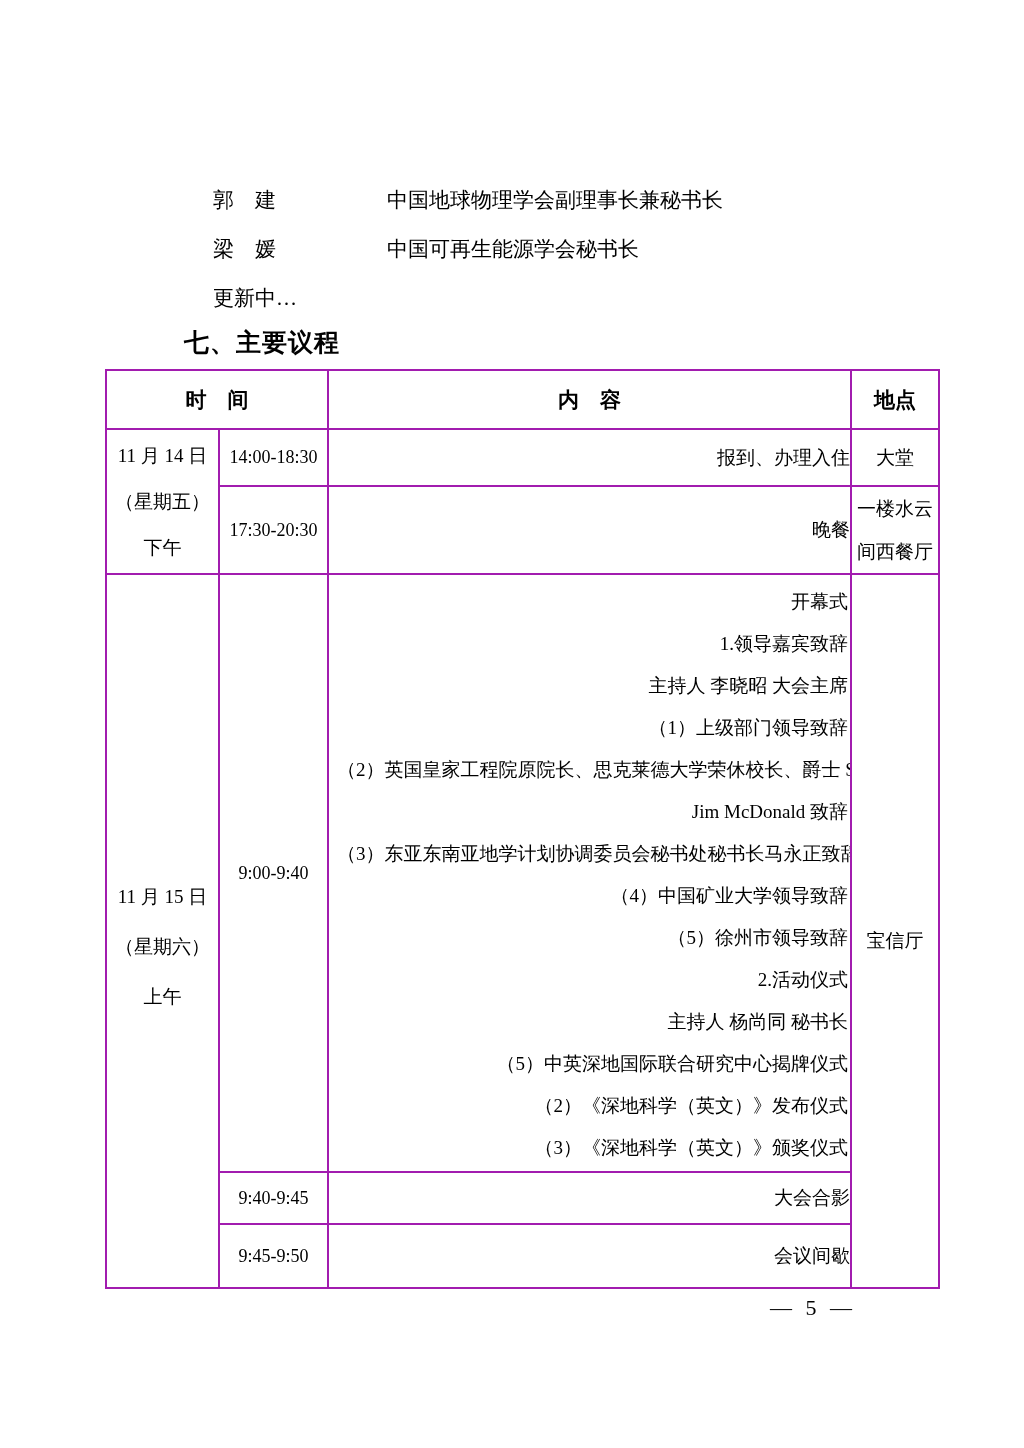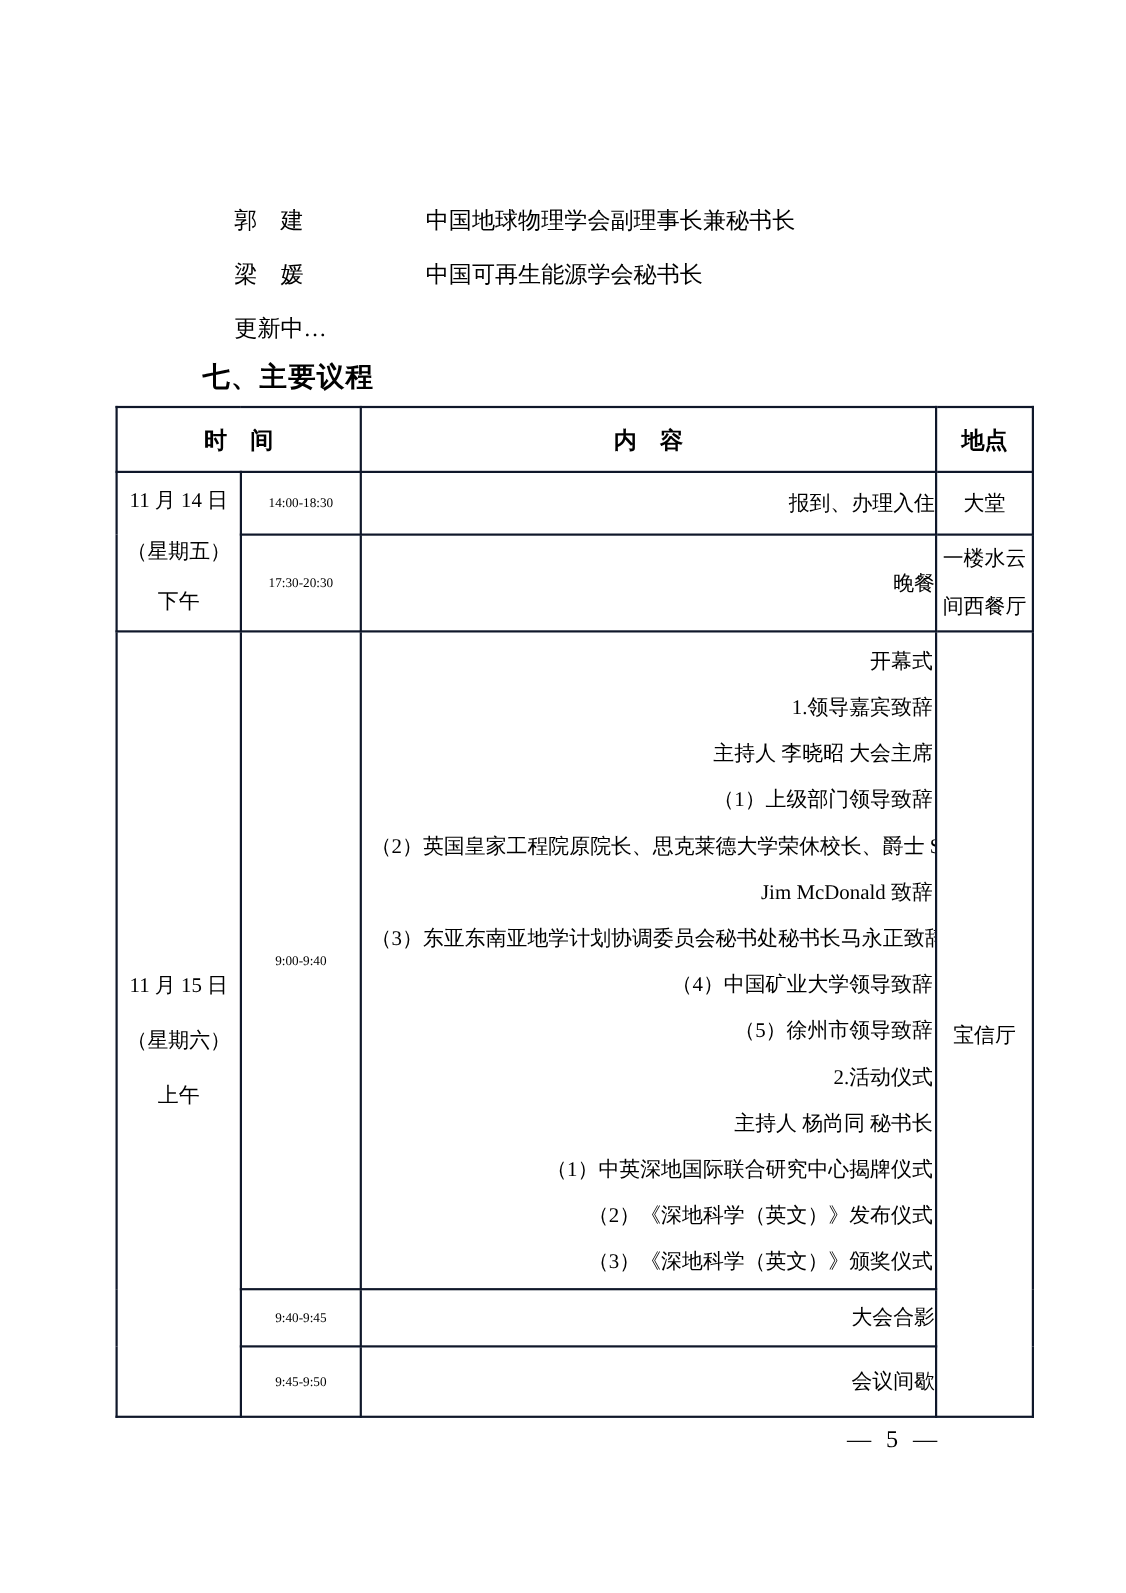--- a/index.html
+++ b/index.html
@@ -27,41 +27,41 @@
     font-family: "Liberation Sans", "DejaVu Sans", sans-serif;
     font-size: 25px; font-weight: bold; letter-spacing: 1px; text-align: right;
   }
 
   
   .agenda {
     position: absolute; left: 105px; top: 369px;
     width: 833px; border-collapse: collapse; table-layout: fixed;
   }
   .agenda th, .agenda td {
-    border: 2px solid #0f172a; padding: 0; overflow: hidden;
+    border: 2px solid #a21caf; padding: 0; overflow: hidden;
     font-weight: normal;
   }
   .agenda thead tr { height: 59px; }
   .agenda th {
     font-size: 21px; font-weight: bold; text-align: center; vertical-align: middle;
   }
   .r1a { height: 57px; }
   .r1b { height: 83px; }
   .r2a { height: 594px; }
   .r2b { height: 52px; padding-left: 12px; }
   .r2c { height: 64px; padding-left: 32px; }
 
   .date-cell { text-align: center; vertical-align: middle; font-size: 19px; }
   .date-cell .dl { line-height: 46px; white-space: pre; }
   .date-cell.day2 .dl { line-height: 50px; }
   .date-cell.day2 .dwrap { transform: translateY(16px); }
 
   .time-cell {
     text-align: center; vertical-align: middle;
-    font-size: 12px; white-space: nowrap;
+    font-size: 18px; white-space: nowrap;
   }
 
   .content-cell {
     font-size: 19px; text-align: right; vertical-align: middle;
     padding-left: 8px; white-space: nowrap;
   }
   .content-cell.multi { vertical-align: top; padding: 6px 2px 2px 8px; }
   .content-cell .cl { line-height: 42px; white-space: nowrap; }
   .content-cell .cl.indent { padding-left: 38px; }
 
@@ -144,21 +144,21 @@
           <div class="cl">1.领导嘉宾致辞</div>
           <div class="cl">主持人 李晓昭 大会主席</div>
           <div class="cl">（1）上级部门领导致辞</div>
           <div class="cl">（2）英国皇家工程院原院长、思克莱德大学荣休校长、爵士 Sir</div>
           <div class="cl indent">Jim McDonald 致辞</div>
           <div class="cl">（3）东亚东南亚地学计划协调委员会秘书处秘书长马永正致辞</div>
           <div class="cl">（4）中国矿业大学领导致辞</div>
           <div class="cl">（5）徐州市领导致辞</div>
           <div class="cl">2.活动仪式</div>
           <div class="cl">主持人 杨尚同 秘书长</div>
-          <div class="cl">（1）中英深地国际联合研究中心揭牌仪式</div>
+          <div class="cl">（5）中英深地国际联合研究中心揭牌仪式</div>
           <div class="cl">（2）《深地科学（英文）》发布仪式</div>
           <div class="cl">（3）《深地科学（英文）》颁奖仪式</div>
         </td>
         <td class="loc-cell day2" rowspan="3">
           <div class="lwrap">宝信厅</div>
         </td>
       </tr>
       <tr class="r2b">
         <td class="time-cell">9:40-9:45</td>
         <td class="content-cell">大会合影</td>

